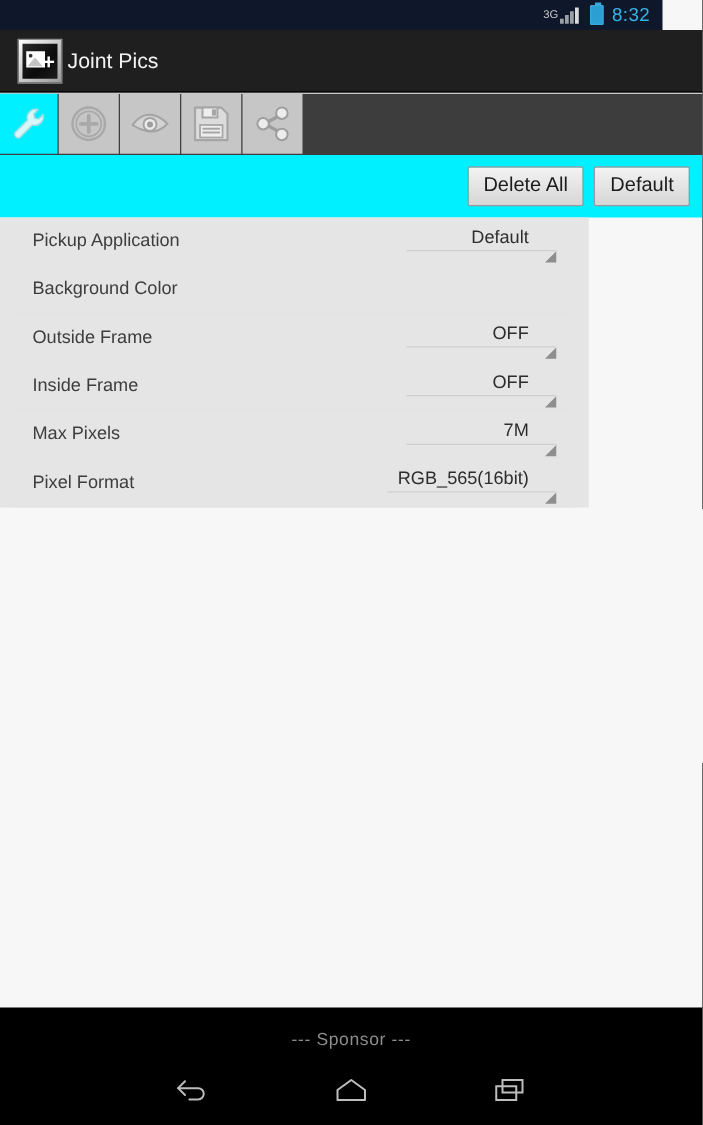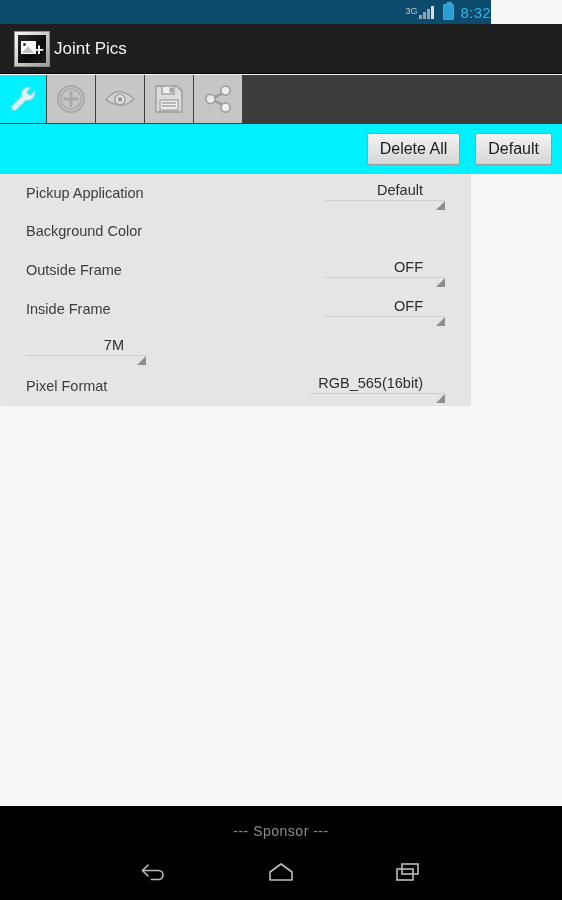--- a/index.html
+++ b/index.html
@@ -11,23 +11,24 @@
   }
   #screen {
     position:relative;
     width:562px; height:900px;
     background:#f7f7f7;
   }
 
   
   .statusbar {
     position:absolute; top:0; left:0;
-    width:491px; height:24px;
-    background:#0c4a6e;
+    width:530px; height:24px;
+    background:#0f172a;
     display:flex; align-items:center; justify-content:flex-end;
+    padding-right:10px;
   }
   .sb-sig { display:flex; align-items:flex-end; gap:1px; margin-right:3px; position:relative; }
   .sb-3g {
     font-size:9px; color:#c9c9c9; line-height:1;
     position:absolute; left:-13px; top:1px;
   }
   .sb-bars { display:flex; align-items:flex-end; gap:1px; }
   .sb-bars i { display:block; width:3px; background:#9aa0a3; }
   .sb-bars i:nth-child(1){height:4px;}
   .sb-bars i:nth-child(2){height:7px;}
@@ -114,21 +115,21 @@
     display:flex; align-items:center; justify-content:flex-end;
     padding-right:10px;
   }
   .btn {
     background:linear-gradient(180deg,#f3f3f3 0%,#d6d6d6 100%);
     border:1px solid #9a9a9a;
     border-radius:2px;
     color:#1b1b1b;
     font-size:16px;
     padding:6px 12px 7px;
-    margin-left:15px;
+    margin-left:8px;
     line-height:1.1;
   }
 
   
   .list {
     position:absolute; top:174px; left:0;
     width:471px;
     background:#e5e5e5;
   }
   .row {
@@ -302,20 +303,21 @@
     <div class="row">
       <span class="row-label">Inside Frame</span>
       <span class="spinner">
         <span class="val">OFF</span>
         <span class="underline"></span>
         <span class="caret"></span>
       </span>
     </div>
 
     <div class="row">
+      <span class="row-label">Max Pixels</span>
       <span class="spinner">
         <span class="val">7M</span>
         <span class="underline"></span>
         <span class="caret"></span>
       </span>
     </div>
 
     <div class="row">
       <span class="row-label">Pixel Format</span>
       <span class="spinner">

